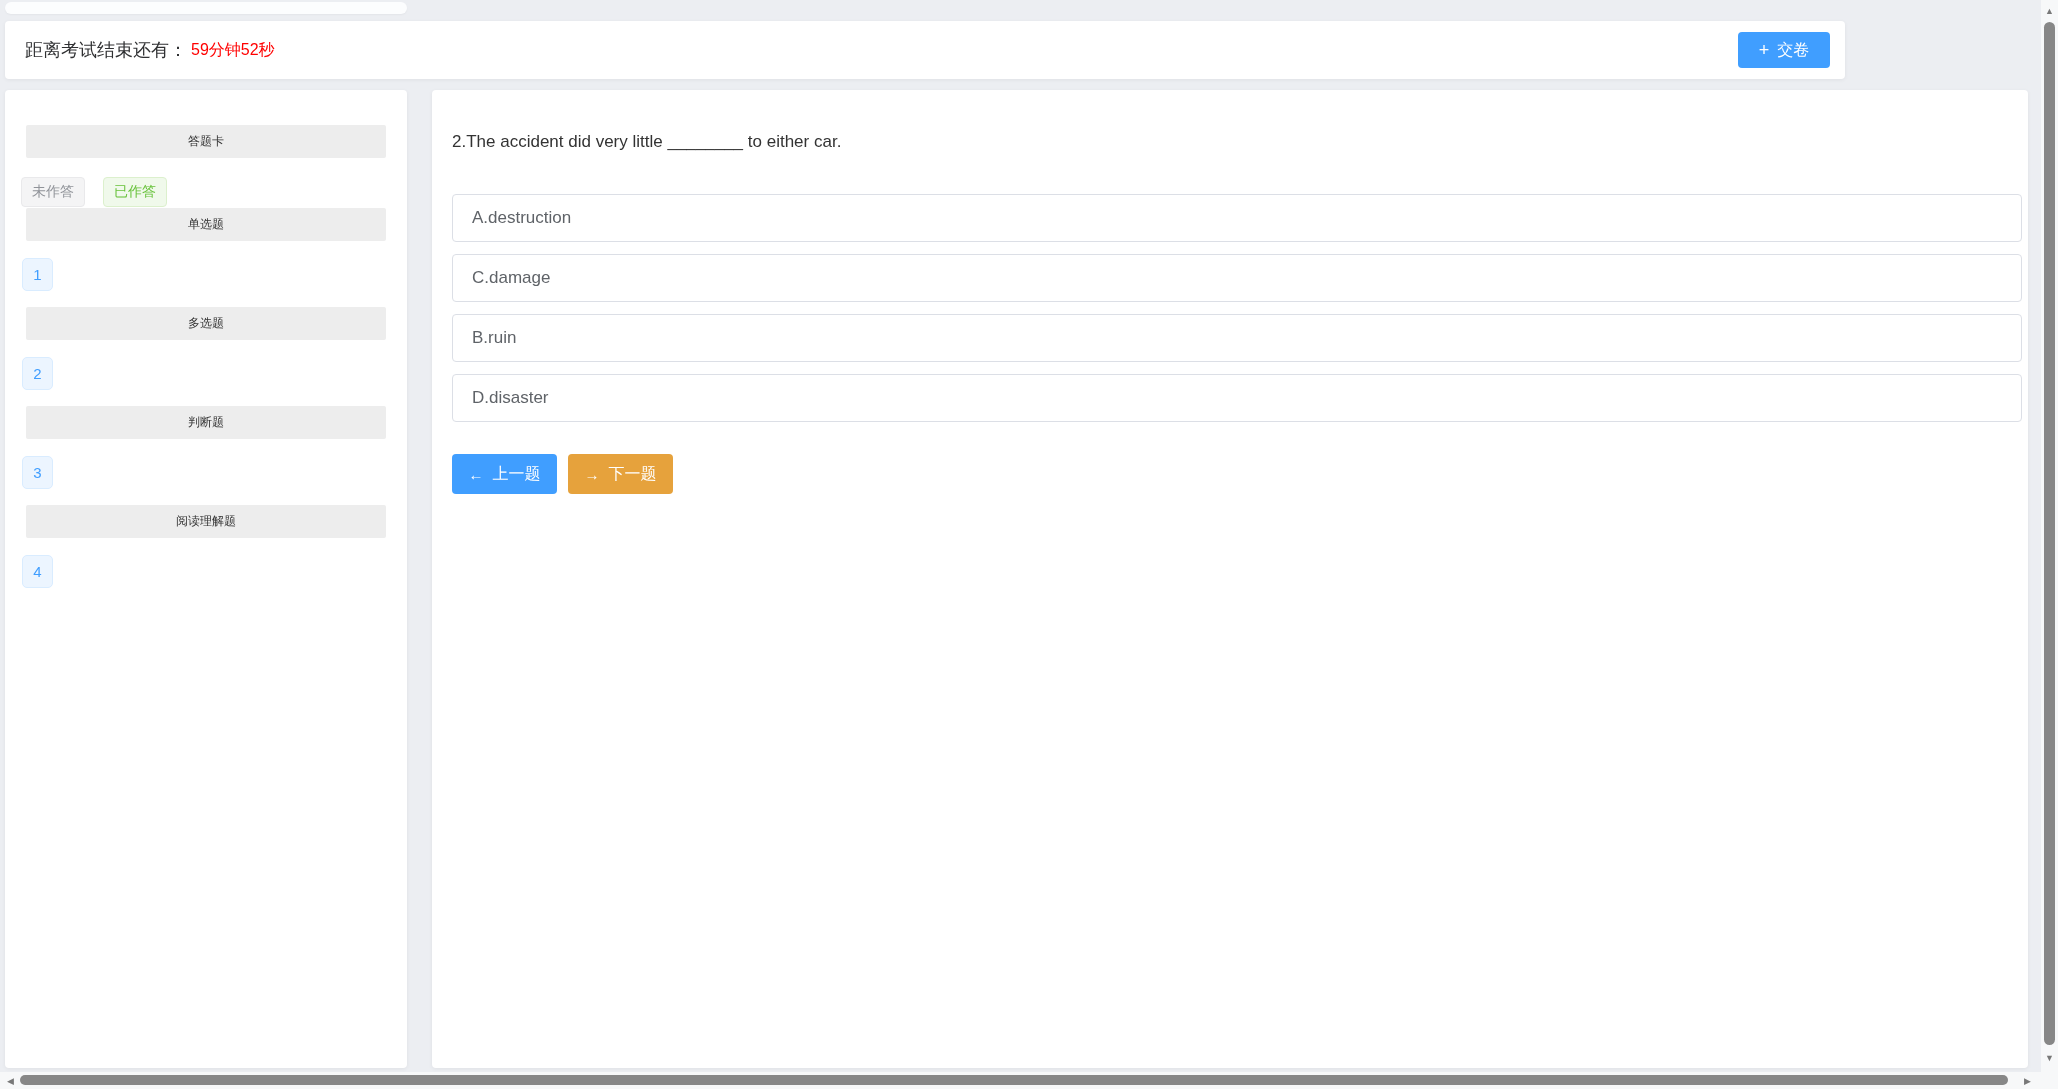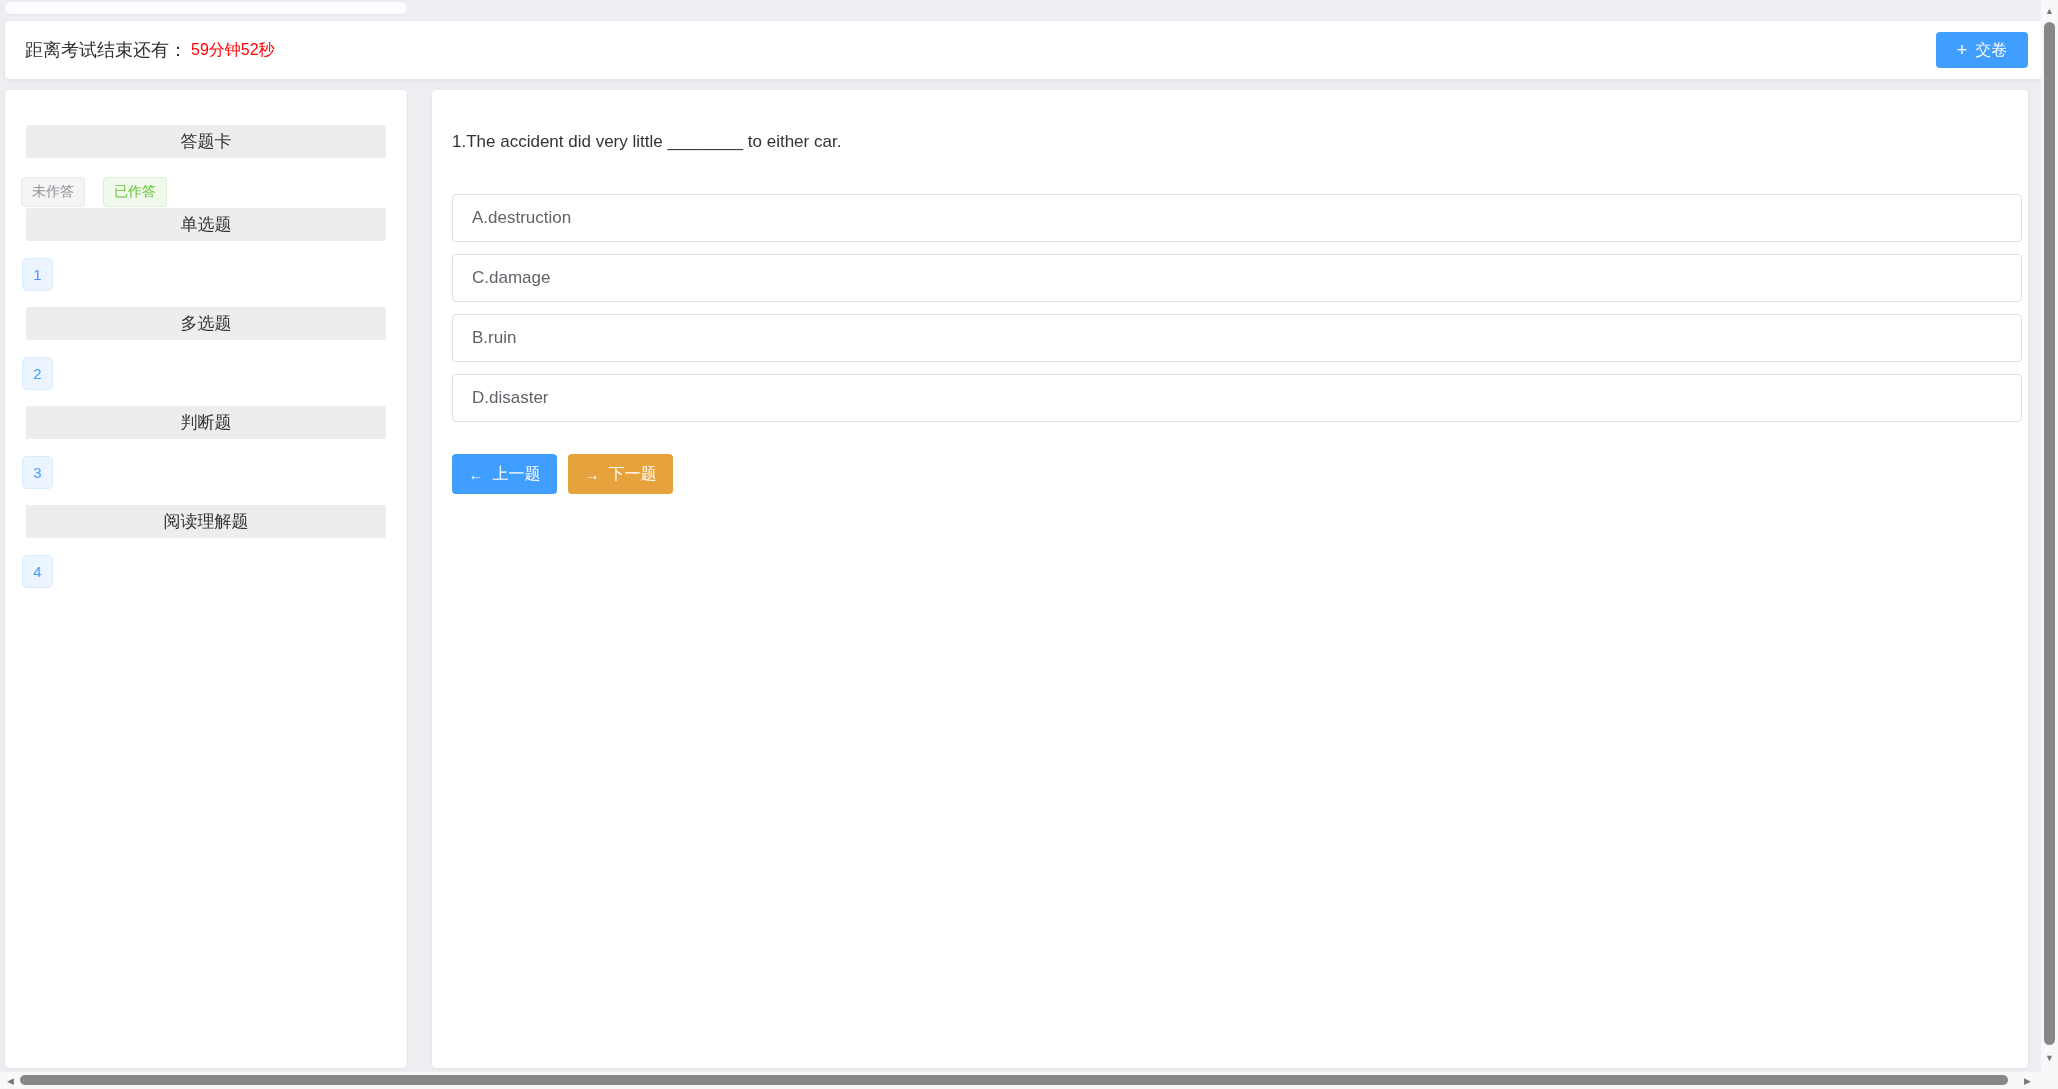--- a/index.html
+++ b/index.html
@@ -6,38 +6,38 @@
   html,body { width:2058px; height:1089px; overflow:hidden; }
   body { font-family:"Liberation Sans","DejaVu Sans",sans-serif; background:#eceef2; }
 
   .page { position:relative; width:2058px; height:1089px; background:#eceef2; }
 
   
   .top-sliver { position:absolute; left:5px; top:2px; width:402px; height:12px;
     background:#fcfdfe; border-radius:6px; box-shadow:0 1px 2px rgba(0,0,0,.04); }
 
   
-  .topbar { position:absolute; left:5px; top:21px; width:2038px; height:58px;
+  .topbar { position:absolute; left:5px; top:21px; width:1840px; height:58px;
     background:#fff; border-radius:4px; box-shadow:0 1px 4px rgba(0,0,0,.06);
     display:flex; align-items:center; padding:0 15px 0 20px; }
   .timer-label { font-size:18px; color:#303133; }
   .timer-value { font-size:16px; font-weight:normal; color:var(--timer-red,#ff0000); margin-left:4px; }
   .submit-btn { margin-left:auto; height:36px; min-width:92px; border:none; cursor:pointer;
     background:var(--accent,#409eff); color:#fff; font-size:16px; border-radius:4px;
     display:flex; align-items:center; justify-content:center; gap:8px;
     font-family:inherit; padding:0 18px; }
   .submit-btn .plus { font-size:18px; line-height:1; font-weight:400; }
 
   
   .sidebar { position:absolute; left:5px; top:90px; width:402px; height:978px;
     background:#fff; border-radius:4px; box-shadow:0 1px 4px rgba(0,0,0,.06);
     padding-top:35px; }
   .bar { margin:0 21px; height:33px; background:#ededed; border-radius:2px;
     display:flex; align-items:center; justify-content:center;
-    font-size:17px; color:#333; }
+    font-size:12px; color:#333; }
   .legend { margin:19px 0 0 16px; display:flex; gap:18px; height:30px; }
   .tag { height:30px; padding:0 10px; border-radius:4px; font-size:14px;
     display:flex; align-items:center; justify-content:center; }
   .tag.info { background:#f4f4f5; border:1px solid #e9e9eb; color:#909399; }
   .tag.success { background:#f0f9eb; border:1px solid #dcf0cd; color:var(--success,#67c23a);text-align:center; }
   .sec-bar { margin-top:1px; }
   .qrow { margin:17px 0 16px 17px; height:33px; display:flex; gap:10px; }
   .qbtn { width:31px; height:33px; background:#ecf5ff; border:1px solid #d9ecff;
     color:var(--accent,#409eff); font-size:15px; border-radius:5px; cursor:pointer;
     font-family:inherit; display:flex; align-items:center; justify-content:center; }
@@ -116,21 +116,21 @@
       <button class="qbtn">3</button>
     </div>
 
     <div class="bar">阅读理解题</div>
     <div class="qrow">
       <button class="qbtn">4</button>
     </div>
   </aside>
 
   <main class="main">
-    <div class="question">1.The accident did very little ________ to either car.</div>
+    <div class="question">2.The accident did very little ________ to either car.</div>
 
     <div class="options">
       <div class="option">A.destruction</div>
       <div class="option">C.damage</div>
       <div class="option">B.ruin</div>
       <div class="option">D.disaster</div>
     </div>
 
     <div class="nav">
       <button class="nav-btn prev">

